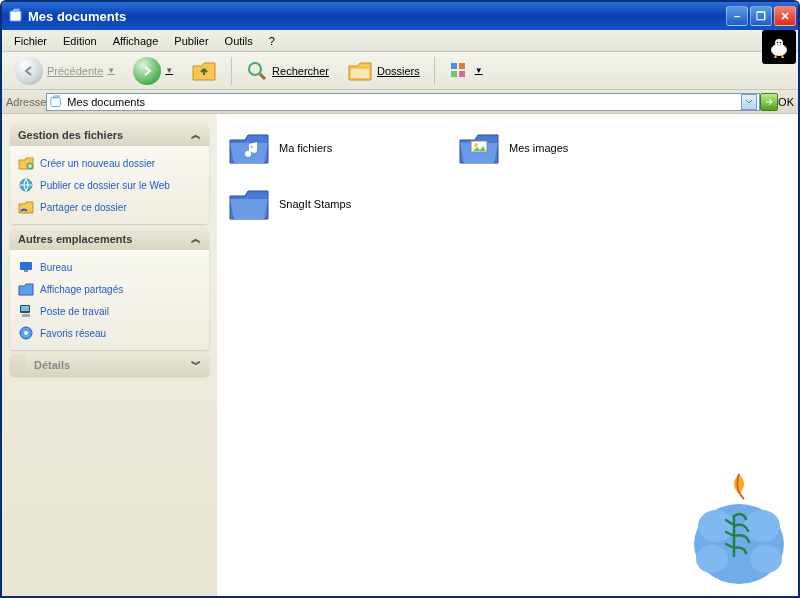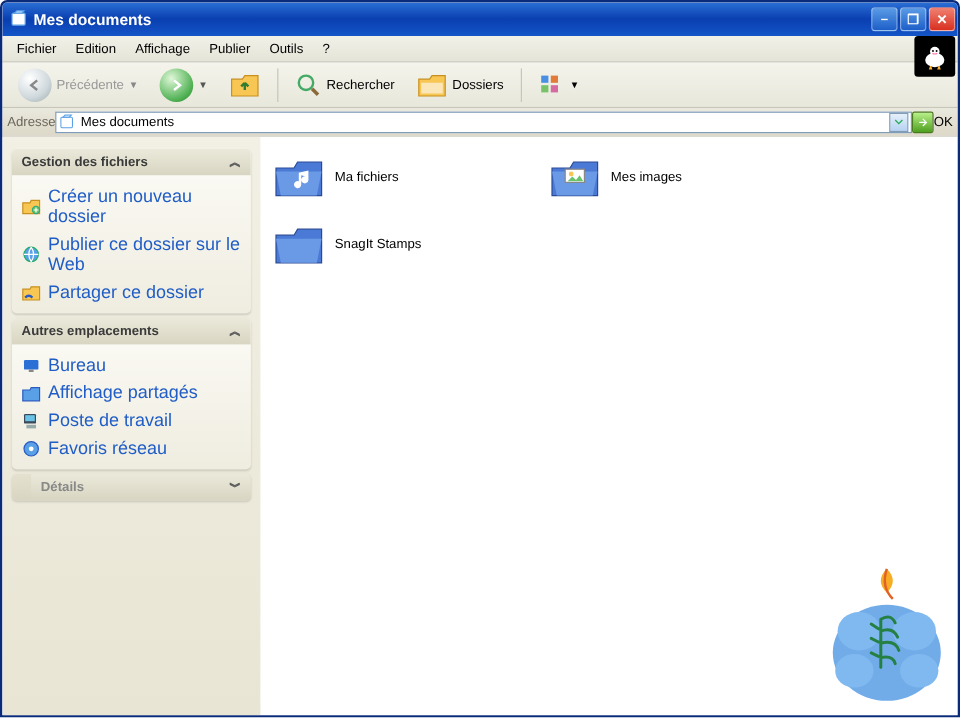--- a/index.html
+++ b/index.html
@@ -14,41 +14,41 @@
 .titlebar .win-btn { width: 22px; height: 20px; border: 1px solid #fff6; border-radius: 3px; display: flex; align-items: center; justify-content: center; font-size: 11px; font-weight: bold; cursor: pointer; }
 .titlebar .win-btn.min, .titlebar .win-btn.max { background: linear-gradient(to bottom,#5a9be6,#1d5fc8); color:#fff; }
 .titlebar .win-btn.close { background: linear-gradient(to bottom,#f08070,#d83020); color:#fff; }
 
 .menubar { height: 22px; background: linear-gradient(to bottom,#f2f1e8,#e5e4d8); border-bottom: 1px solid #c8c6b8; display: flex; align-items: center; padding: 0 4px; font-size: 11px; position: relative; }
 .menubar .menu-item { padding: 2px 8px; cursor: pointer; }
 .menubar .app-logo { position: absolute; right: 2px; top: 0; width: 34px; height: 34px; background: #000; border-radius: 3px; display:flex; align-items:center; justify-content:center; z-index:10; }
 .menubar .app-logo svg { width: 24px; height: 24px; }
 
 .toolbar { height: 38px; background: linear-gradient(to bottom,#f5f4ec,#e8e7db); border-bottom: 1px solid #c8c6b8; display: flex; align-items: center; padding: 0 6px; gap: 4px; font-size: 11px; }
-.tool-btn { display: flex; align-items: center; gap: 4px; padding: 3px 6px; cursor: pointer; border: 1px solid transparent; border-radius: 3px; }
+.tool-btn { display: flex; align-items: center; gap: 4px; padding: 3px 6px; cursor: pointer; border: 1px solid transparent; border-radius: 3px; text-decoration: underline; }
 .tool-btn.disabled { color: #999; cursor: default; }
 .nav-circle { width: 28px; height: 28px; border-radius: 50%; background: radial-gradient(circle at 35% 30%, #fff, #cfd8dc 60%, #9aa); display:flex; align-items:center; justify-content:center; }
 .nav-circle.fwd { background: radial-gradient(circle at 35% 30%, #dff7d8, #4caf50 70%, #2e7d32); }
 .sep { width:1px; height:28px; background:#c8c6b8; margin:0 3px; }
 .folder-ico { width: 26px; height: 24px; }
 
 .addressbar { height: 24px; background: linear-gradient(to bottom,#eae9de,#ddd8c8); border-bottom: 1px solid #c8c6b8; display: flex; align-items: center; padding: 0 4px; font-size: 11px; gap: 0; }
 .addressbar .label { color: #6a685c; }
 .addressbar .addr-field { flex: 1; height: 18px; background: #fff; border: 1px solid #7f9db9; display: flex; align-items: center; padding: 0 2px; gap: 4px; }
 .addressbar .dropdown-btn { width: 16px; height: 16px; background: linear-gradient(to bottom,#e6f0fb,#b6d2f2); border: 1px solid #7f9db9; display:flex; align-items:center; justify-content:center; margin-left:auto; cursor:pointer; }
 .go-btn { width: 18px; height: 18px; background: linear-gradient(to bottom,#b8f088,#4fa020); border: 1px solid #4a7a20; border-radius:2px; display:flex; align-items:center; justify-content:center; color:#fff; font-size:10px; cursor:pointer; }
 
 .content { flex: 1; display: flex; background: #fff; overflow: hidden; }
 
 .sidebar { width: 215px; background: linear-gradient(to bottom,#f2f0e4,#e8e5d4); padding: 10px 8px; display: flex; flex-direction: column; gap: 4px; overflow-y: auto; }
 .panel { background: linear-gradient(to bottom,#fcfbf6,#efede0); border-radius: 4px; overflow: hidden; box-shadow: 0 1px 2px rgba(0,0,0,0.15); }
 .panel-header { background: linear-gradient(to bottom,#ebe9da,#d8d5c2); padding: 4px 8px; font-size: 11px; font-weight: bold; color: #3a3a3a; display: flex; align-items: center; justify-content: space-between; cursor: pointer; }
 .panel-header .chevrons { font-size: 10px; color: #5a5a5a; }
 .panel-body { padding: 6px 4px; }
-.task-item { display: flex; align-items: center; gap: 6px; font-size: 15px; color: #215dc6; padding: 3px 4px; cursor: pointer; }
+.task-item { display: flex; align-items: center; gap: 6px; font-size: 10px; color: #215dc6; padding: 3px 4px; cursor: pointer; }
 .task-item .ico { width: 16px; height: 16px; flex-shrink: 0; }
 .panel.collapsed { background: linear-gradient(to bottom,#e4e1d0,#d8d5c2); }
 .panel.collapsed .panel-header { color: #888; margin-left: 16px; }
 
 .main { flex: 1; padding: 14px 10px; display: flex; flex-wrap: wrap; align-content: flex-start; gap: 16px 20px; position: relative; }
 .folder-item { width: 210px; display: flex; align-items: center; gap: 8px; cursor: pointer; }
 .folder-item .big-ico { width: 44px; height: 40px; flex-shrink: 0; }
 .folder-item .name { font-size: 11px; color: #000; }
 
 .watermark { position: absolute; right: 4px; bottom: 2px; width: 110px; height: 130px; pointer-events: none; opacity: 0.95; }

